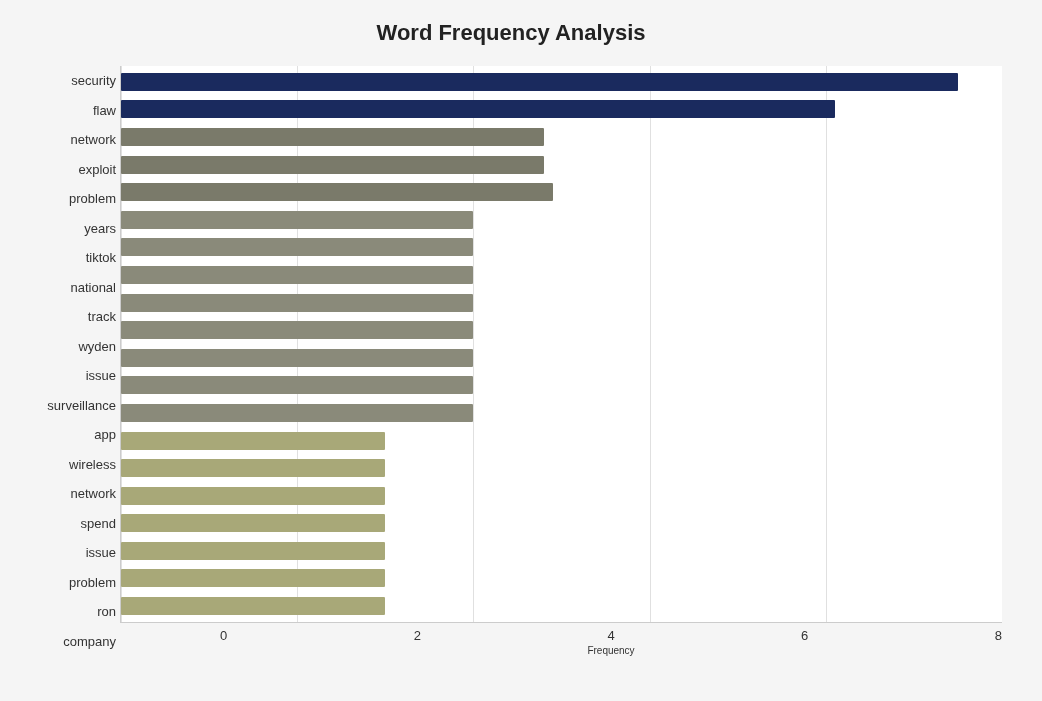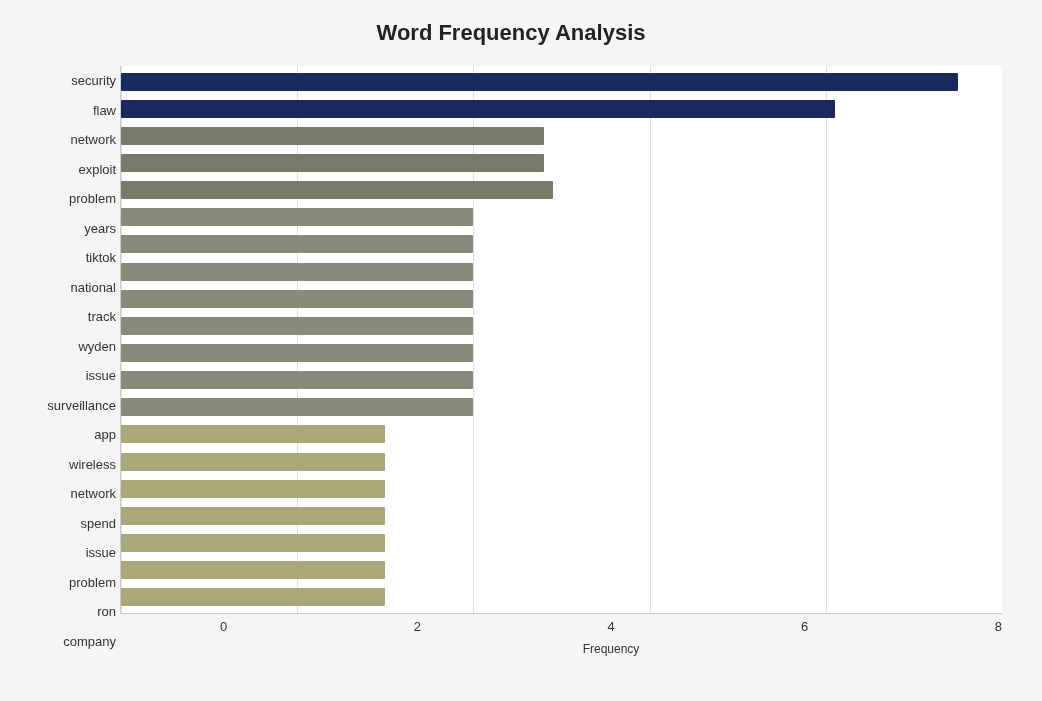--- a/index.html
+++ b/index.html
@@ -196,17 +196,17 @@
           </div>
         </div>
       <div class="bottom-area">
         <div class="x-ticks" id="x-ticks">
             <span class="x-label">0</span>
             <span class="x-label">2</span>
             <span class="x-label">4</span>
             <span class="x-label">6</span>
             <span class="x-label">8</span>
           </div>
-        <div style="text-align:center; font-size:12px; color:#333; margin-top:8px;">Frequency</div>
+        <div style="text-align:center; font-size:10px; color:#333; margin-top:2px;">Frequency</div>
       </div>
     </div>
   </div>
 </div>
 
 </body></html>

